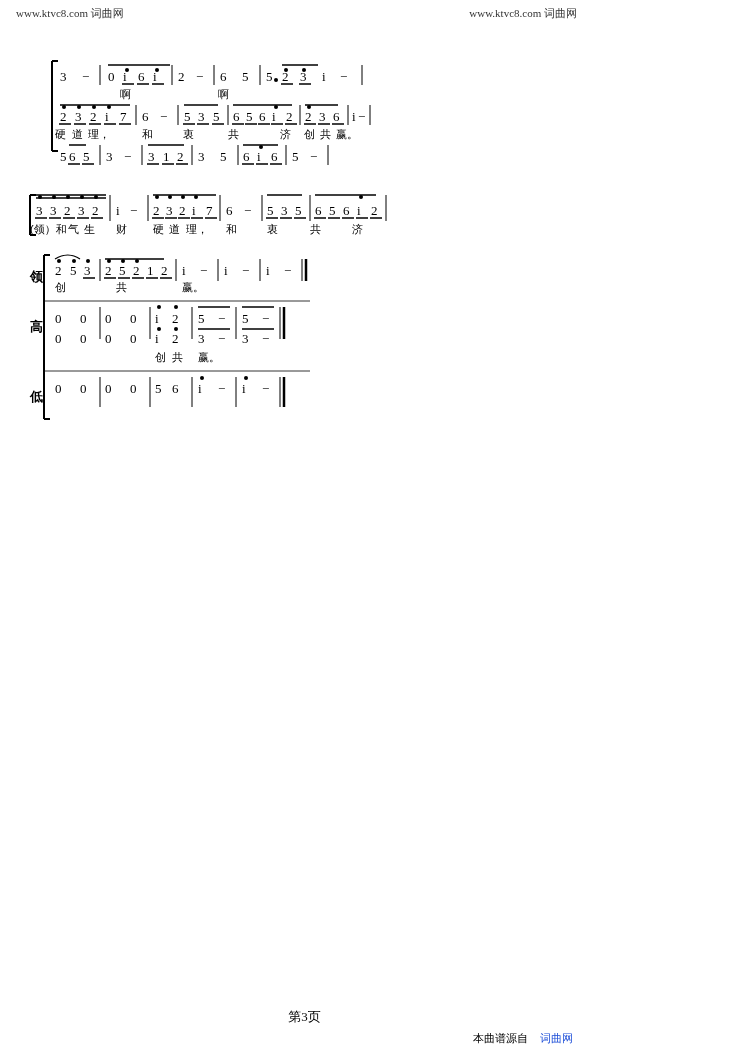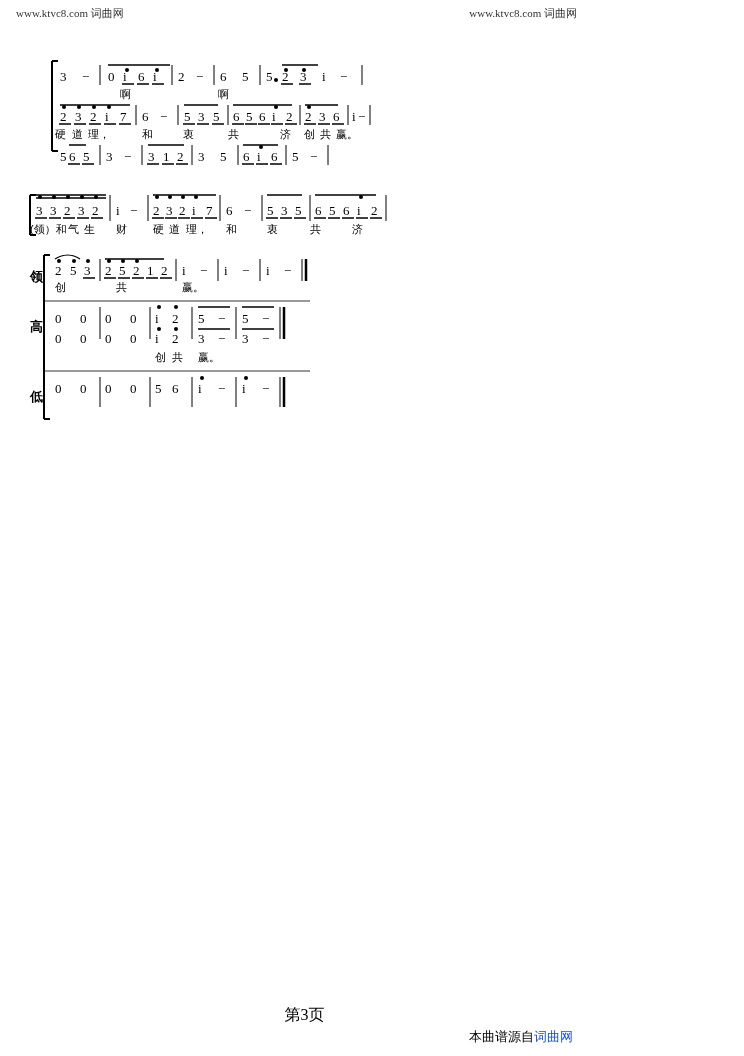--- a/index.html
+++ b/index.html
@@ -22,30 +22,30 @@
     }
     .header-left, .header-right {
       font-size: 11px;
     }
     
     .footer {
       position: absolute;
       bottom: 30px;
       width: 100%;
       text-align: center;
-      font-size: 16px;
+      font-size: 13px;
       padding-left: 16px;
     }
     .footer-brand {
       position: absolute;
       bottom: 10px;
       right: 20px;
-      font-size: 13px;
+      font-size: 11px;
       display: flex;
-      gap: 0;
+      gap: 12px;
     }
     .brand-black { color: #000; }
     .brand-red { color: #1d4ed8; }
 
     
     .score-page {
       position: relative;
       width: 593px;
       height: 1056px;
     }

